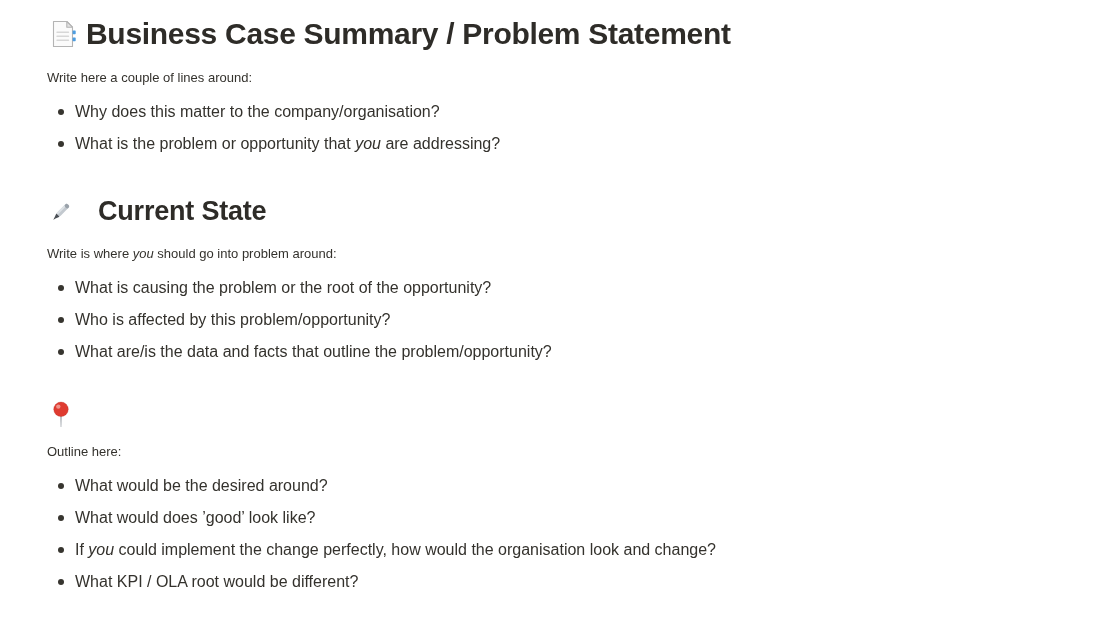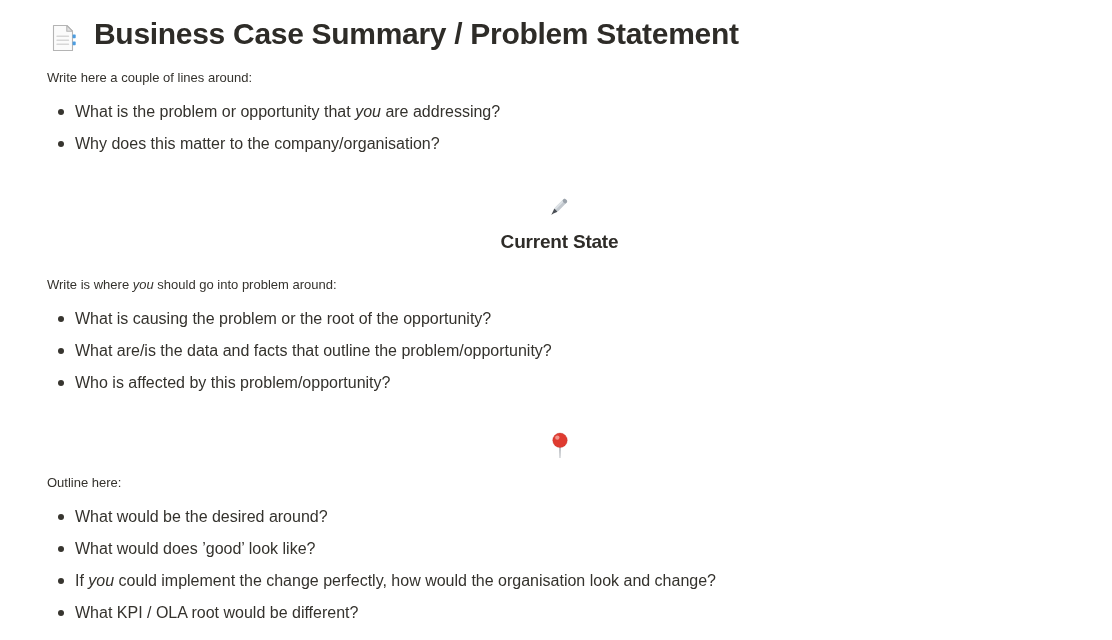--- a/index.html
+++ b/index.html
@@ -10,40 +10,39 @@
     overflow: hidden;
     background: #ffffff;
     color: #34322d;
     font-family: "Liberation Sans", "DejaVu Sans", sans-serif;
   }
   .page {
     padding: 14px 40px 0 47px;
   }
   .title {
     display: flex;
-    align-items: flex-end;
-    gap: 15px;
+    align-items: center;
+    gap: 7px;
     margin: 0;
     font-size: 30px;
     line-height: 40px;
     font-weight: 700;
     letter-spacing: -0.3px;
     color: #2e2c28;
   }
   .h2 {
     display: flex;
     align-items: center;
-    gap: 3px;
+    gap: 23px;
     margin: 32px 0 0 0;
-    font-size: 19px;
+    font-size: 27px;
     line-height: 38px;
     font-weight: 700;
     letter-spacing: -0.2px;
     color: #2e2c28;
-    flex-direction: column;
   }
   .para {
     margin: 12px 0 0 0;
     font-size: 13px;
     line-height: 24px;
   }
   ul.blist {
     list-style: none;
     margin: 6px 0 0 0;
     padding: 0;
@@ -88,24 +87,24 @@
         </g>
       </svg>
     </span>
     <span>Business Case Summary / Problem Statement</span>
   </h1>
 
   <p class="para"><span>Write here a couple of lines around:</span></p>
 
   <ul class="blist">
     <li>
-      <span>What is the problem or opportunity that </span><span class="it">you</span><span> are addressing?</span>
+      <span>Why does this matter to the company/organisation?</span>
     </li>
     <li>
-      <span>Why does this matter to the company/organisation?</span>
+      <span>What is the problem or opportunity that </span><span class="it">you</span><span> are addressing?</span>
     </li>
   </ul>
 
   <h2 class="h2">
     <span class="icon">
       <svg width="27" height="27" viewBox="0 0 26 26" aria-hidden="true">
         <g transform="rotate(-45 13 13)">
           <rect x="8" y="10.7" width="14.2" height="4.6" rx="2.3" fill="#c3c9cf"></rect>
           <rect x="8" y="10.7" width="14.2" height="1.8" rx="0.9" fill="#dde2e6"></rect>
           <rect x="18.6" y="10.7" width="3.6" height="4.6" rx="1.8" fill="#9aa2aa"></rect>
@@ -117,24 +116,24 @@
     <span>Current State</span>
   </h2>
 
   <p class="para"><span>Write is where </span><span class="it">you</span><span> should go into problem around:</span></p>
 
   <ul class="blist">
     <li>
       <span>What is causing the problem or the root of the opportunity?</span>
     </li>
     <li>
-      <span>What are/is the data and facts that outline the problem/opportunity?</span>
+      <span>Who is affected by this problem/opportunity?</span>
     </li>
     <li>
-      <span>Who is affected by this problem/opportunity?</span>
+      <span>What are/is the data and facts that outline the problem/opportunity?</span>
     </li>
   </ul>
 
   <h2 class="h2">
     <span class="icon">
       <svg width="24" height="27" viewBox="0 0 22 26" aria-hidden="true">
         <path d="M10.2 13 L11.8 13 L11.35 25 L10.65 25 Z" fill="#a6abb1"></path>
         <circle cx="11" cy="8" r="7" fill="#df3b30"></circle>
         <circle cx="11" cy="8" r="7" fill="none" stroke="#b8271f" stroke-width="0.6" opacity="0.5"></circle>
         <circle cx="8.4" cy="5.4" r="2.1" fill="#f0938b"></circle>

